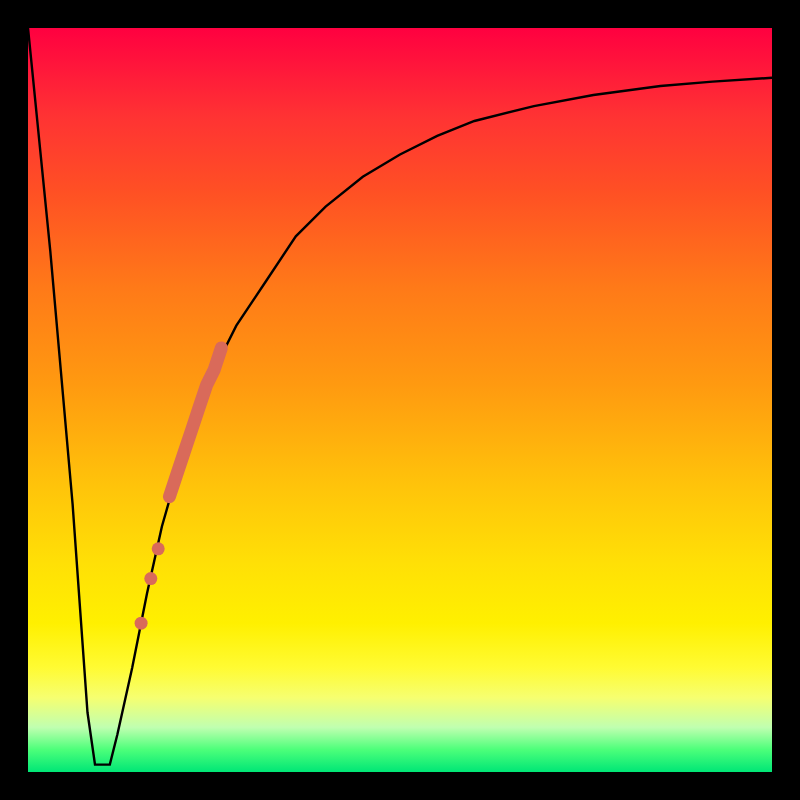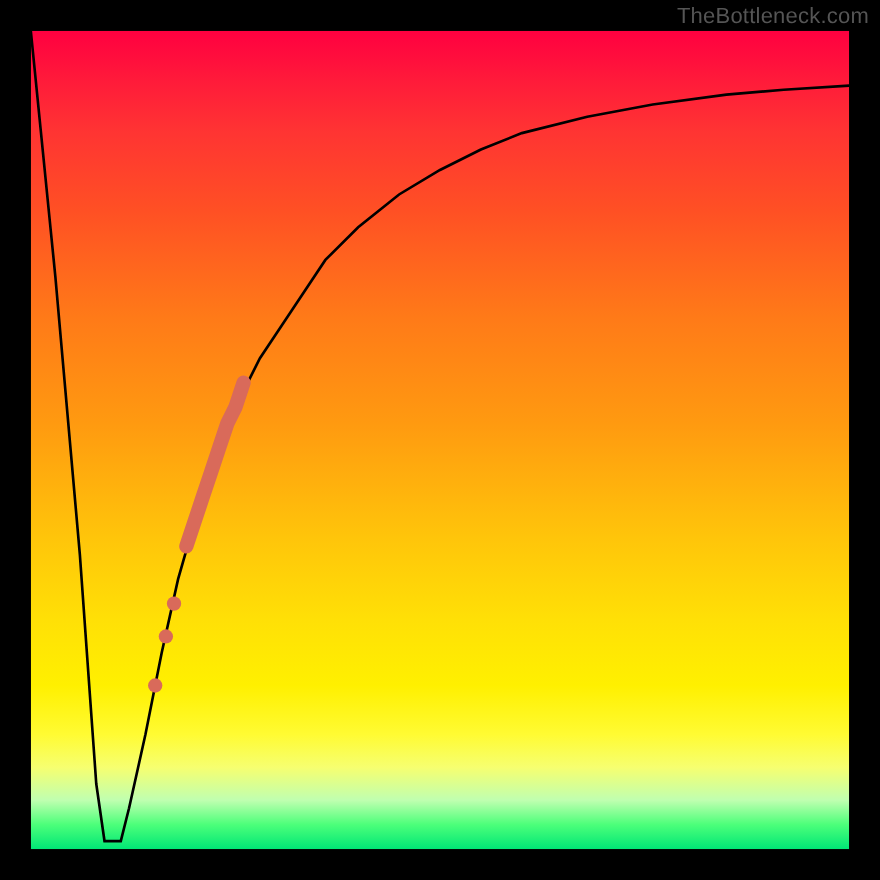--- a/index.html
+++ b/index.html
@@ -70,14 +70,13 @@
     <svg class="curve" viewBox="0 0 744 744" preserveAspectRatio="none">
       <path id="curve-path" fill="none" stroke-width="2.4" d="M0.0 0.0 L22.3 223.2 L44.6 476.2 L59.5 684.5 L67.0 736.6 L74.4 736.6 L81.8 736.6 L89.3 706.8 L104.2 639.8 L119.0 565.4 L133.9 498.5 L148.8 446.4 L163.7 401.8 L186.0 342.2 L208.3 297.6 L238.1 253.0 L267.8 208.3 L297.6 178.6 L334.8 148.8 L372.0 126.5 L409.2 107.9 L446.4 93.0 L505.9 78.1 L565.4 67.0 L632.4 58.0 L684.5 53.6 L744.0 49.8" stroke="#000000"></path>
       <path id="seg-path" fill="none" stroke-width="13" stroke-linecap="round" d="M141.4 468.7 L148.8 446.4 L156.2 424.1 L163.7 401.8 L171.1 379.4 L178.6 357.1 L186.0 342.2 L193.4 319.9" stroke="#d96a5a"></path>
       <g id="dots-g">
           <circle cx="130.2" cy="520.8" r="6.5" fill="#d96a5a"></circle>
           <circle cx="122.8" cy="550.6" r="6.5" fill="#d96a5a"></circle>
           <circle cx="113.1" cy="595.2" r="6.5" fill="#d96a5a"></circle>
         </g>
     </svg>
   </div>
-  <div class="watermark">TheBottleneck.com</div>
 </div>
 
 </body></html>

